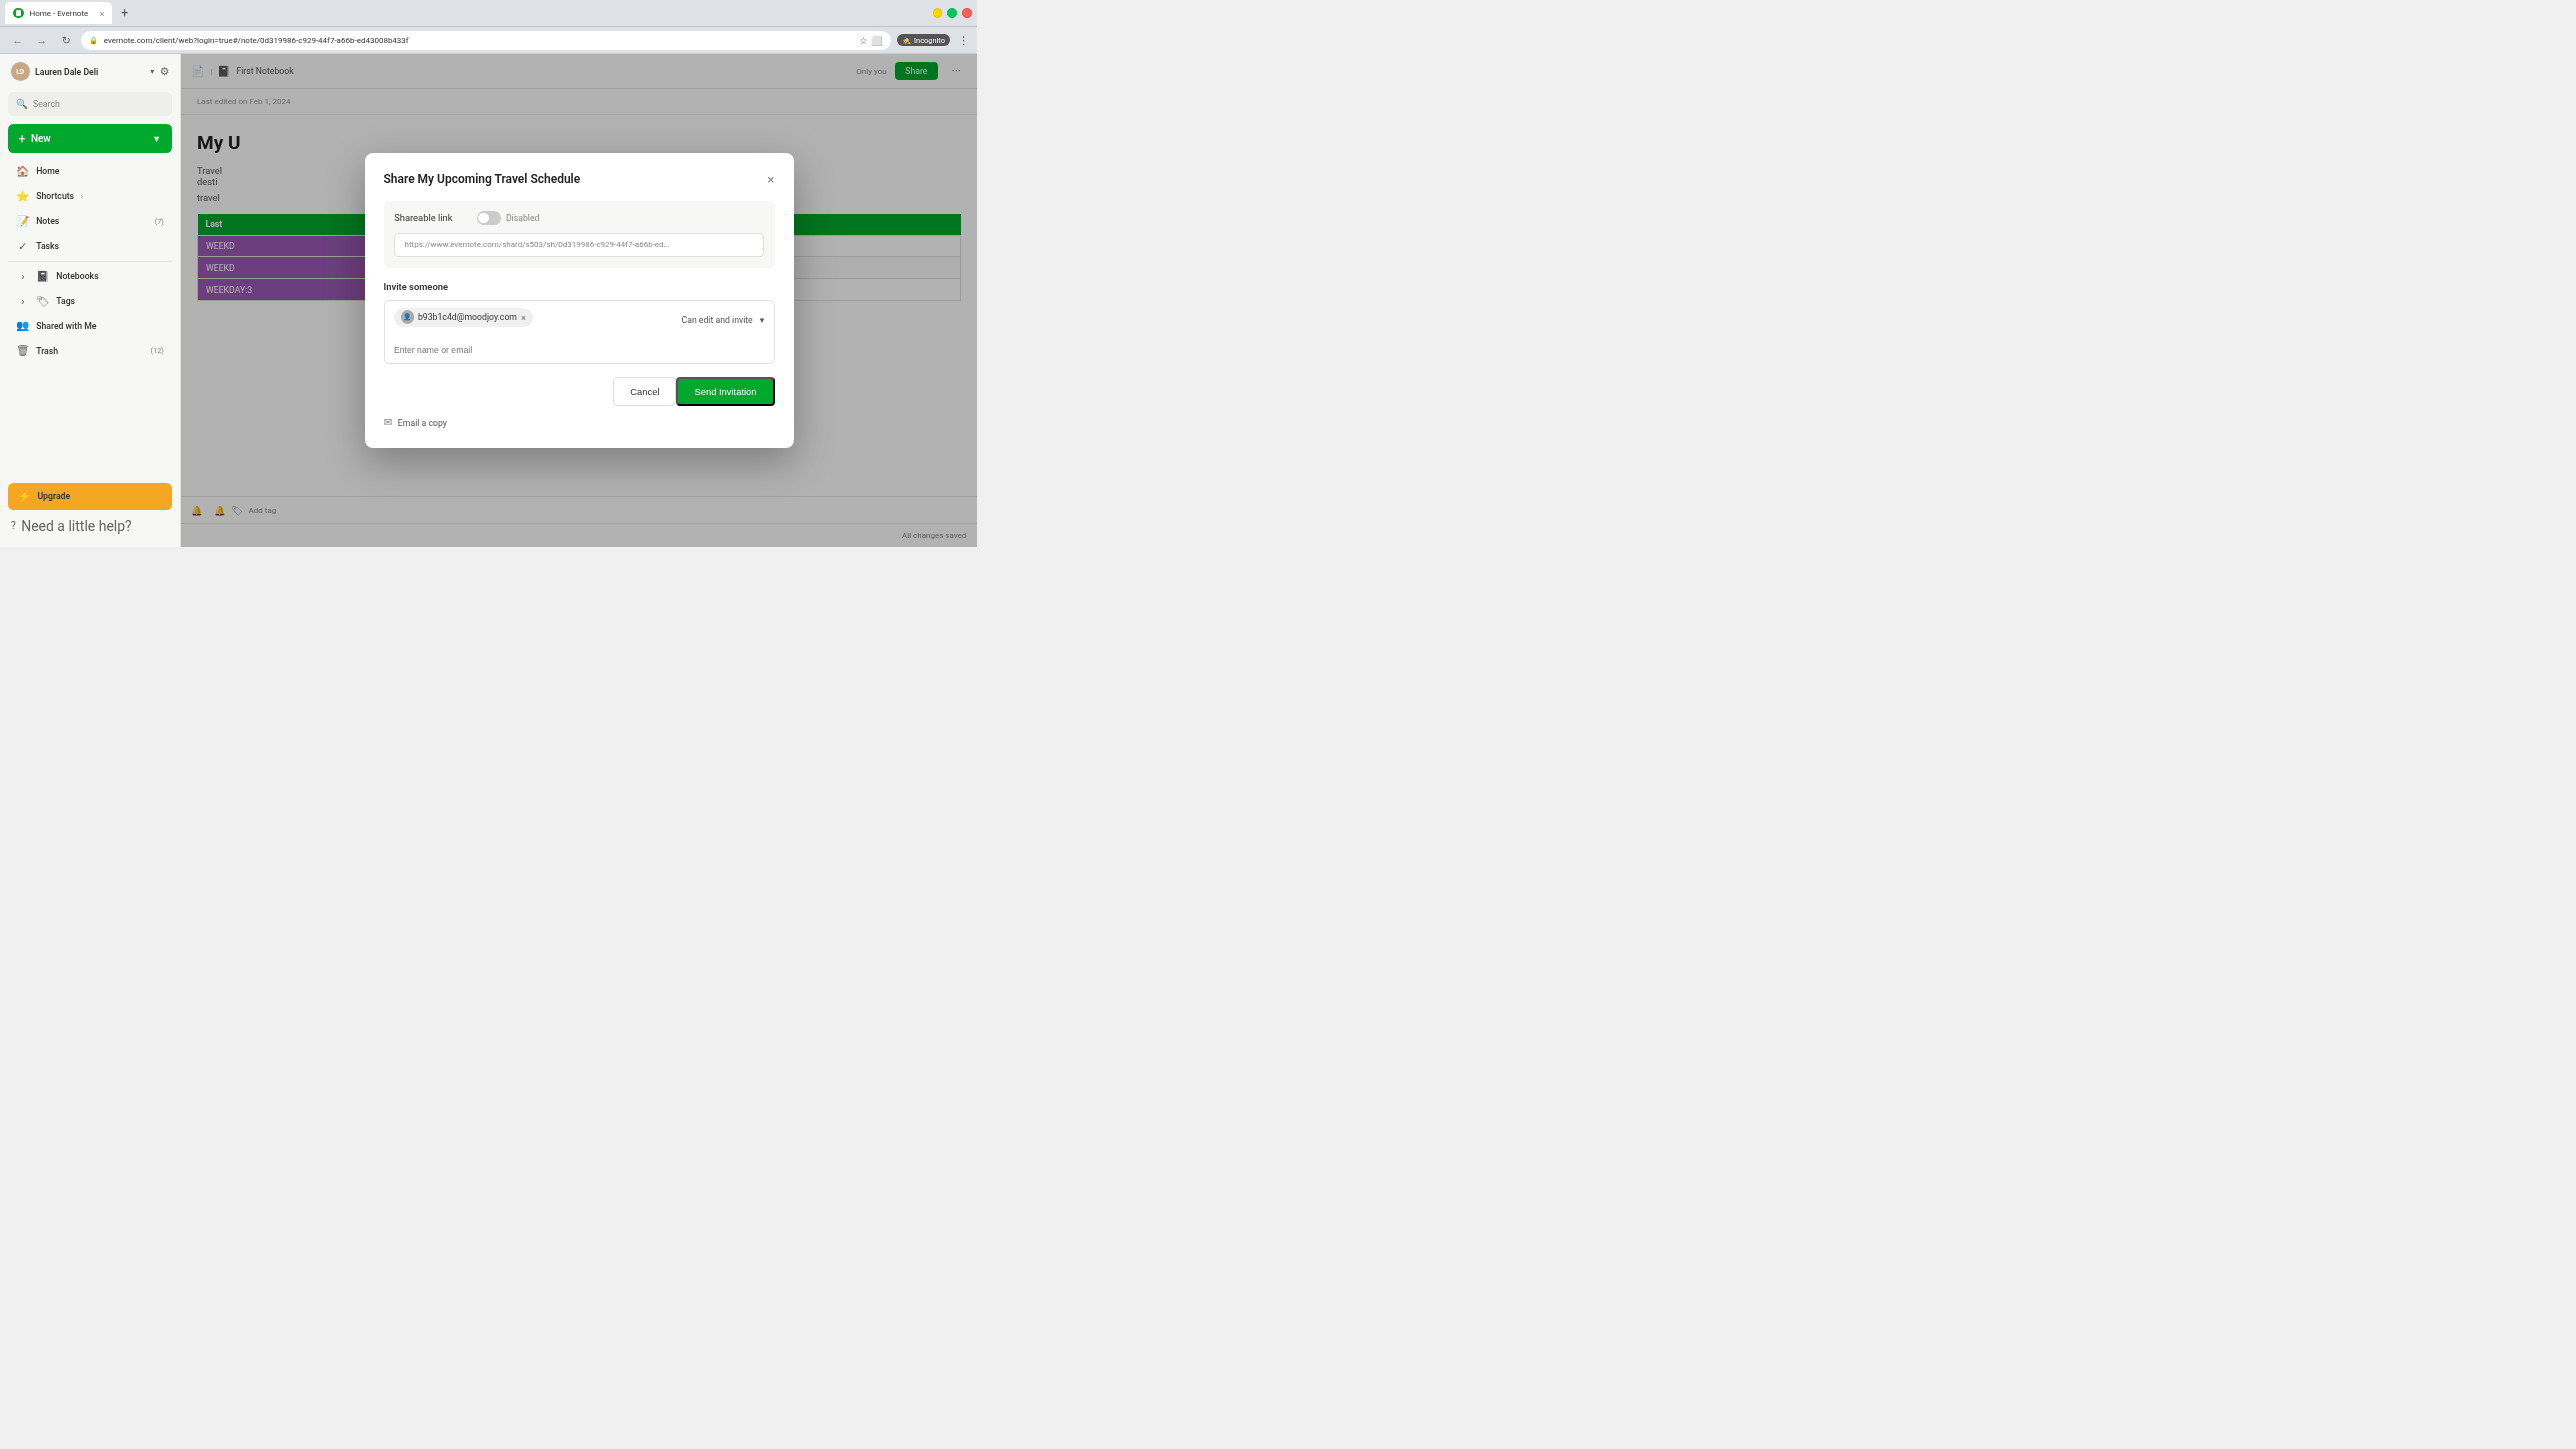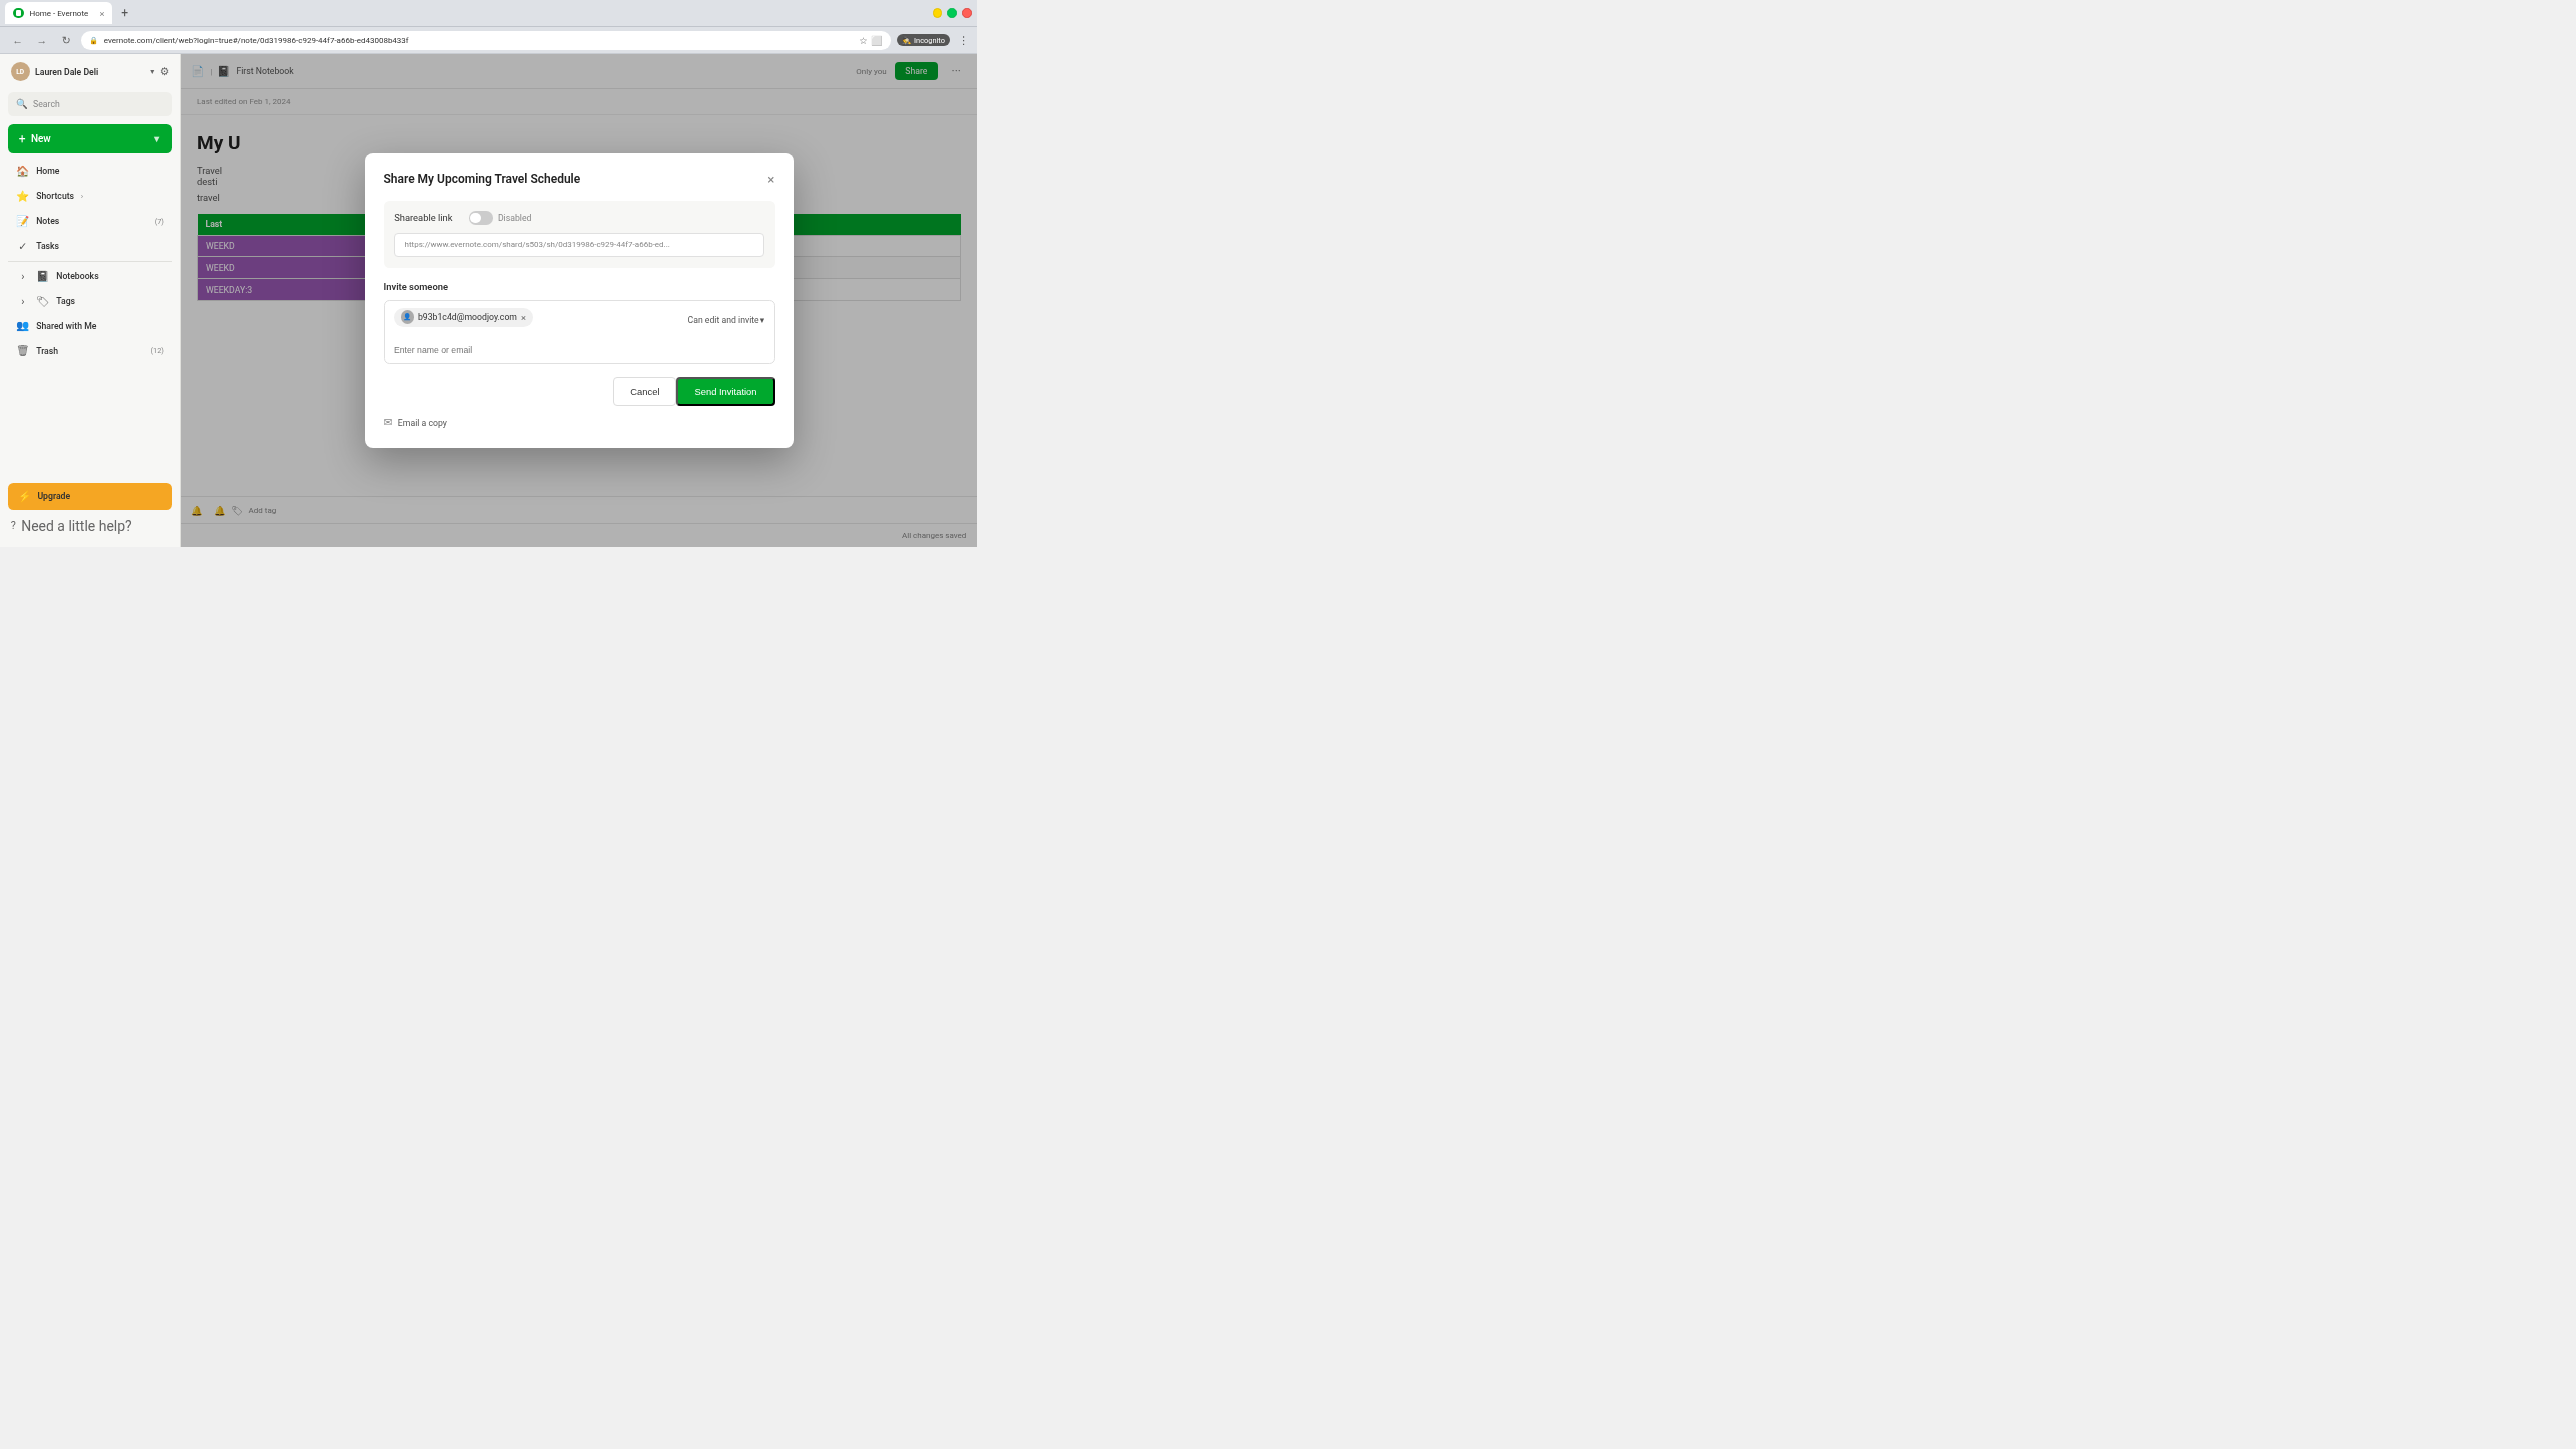--- a/index.html
+++ b/index.html
@@ -95,36 +95,36 @@
     .saved-text { font-size: 8px; color: #888; }
 
     
     .modal-overlay { position: absolute; top: 0; left: 0; right: 0; bottom: 0; background: rgba(0,0,0,0.3); display: flex; align-items: center; justify-content: center; z-index: 100; }
     .modal { background: white; border-radius: 8px; width: 429px; padding: 19px; box-shadow: 0 13.4px 40px rgba(0,0,0,0.3); }
     .modal-header { display: flex; align-items: center; justify-content: space-between; margin-bottom: 14px; }
     .modal-title { font-size: 12px; font-weight: 600; color: #222; }
     .modal-close { font-size: 13.4px; color: #888; cursor: pointer; }
 
     .shareable-link-section { background: #f7f7f5; border-radius: 5.4px; padding: 10.7px; margin-bottom: 13.4px; }
-    .shareable-link-header { display: flex; align-items: center; gap: 16px; margin-bottom: 8px; }
+    .shareable-link-header { display: flex; align-items: center; gap: 24px; margin-bottom: 8px; }
     .link-label { font-size: 9.4px; color: #333; }
     .toggle-container { display: flex; align-items: center; gap: 5.4px; }
     .toggle { width: 24px; height: 13.4px; background: #ccc; border-radius: 6.7px; position: relative; cursor: pointer; }
     .toggle-knob { width: 10.7px; height: 10.7px; background: white; border-radius: 50%; position: absolute; top: 1.3px; left: 1.3px; }
     .toggle-status { font-size: 8.7px; color: #888; }
     .link-url-box { background: white; border: 0.7px solid #e0e0e0; border-radius: 4px; padding: 6.7px 9.4px; font-size: 8px; color: #888; }
 
     .invite-section { margin-bottom: 13.4px; }
     .invite-label { font-size: 9.4px; font-weight: 600; color: #333; margin-bottom: 8px; }
     .invite-input-container { border: 0.7px solid #e0e0e0; border-radius: 5.4px; padding: 6.7px 9.4px; }
     .invited-chip { display: inline-flex; align-items: center; gap: 4px; background: #f0f0f0; border-radius: 13.4px; padding: 2.7px 6.7px; margin-bottom: 5.4px; }
     .chip-avatar { width: 13.4px; height: 13.4px; border-radius: 50%; background: #aaa; display: flex; align-items: center; justify-content: center; font-size: 6.7px; color: white; }
     .chip-email { font-size: 8.7px; color: #333; }
     .chip-remove { color: #666; cursor: pointer; font-size: 9.4px; }
-    .permission-dropdown { float: right; font-size: 8.7px; color: #555; cursor: pointer; display: flex; align-items: center; gap: 1px; }
+    .permission-dropdown { float: right; font-size: 8.7px; color: #555; cursor: pointer; display: flex; align-items: center; gap: 7px; }
     .invite-name-input { font-size: 8.7px; color: #aaa; border: none; outline: none; width: 100%; margin-top: 8px; background: transparent; }
 
     .modal-actions { display: flex; justify-content: flex-end; margin-bottom: 10.7px; }
     .cancel-btn { background: white; border: 0.7px solid #ddd; border-radius: 4px; padding: 6.7px 16px; font-size: 9.4px; color: #333; cursor: pointer; }
     .send-btn { background: #00a82d; color: white; border-radius: 4px; padding: 6.7px 16px; font-size: 9.4px; cursor: pointer; font-weight: 500; }
 
     .email-copy-section { display: flex; align-items: center; gap: 5.4px; }
     .email-icon { font-size: 10.7px; color: #888; }
     .email-copy-text { font-size: 8.7px; color: #555; }
 

